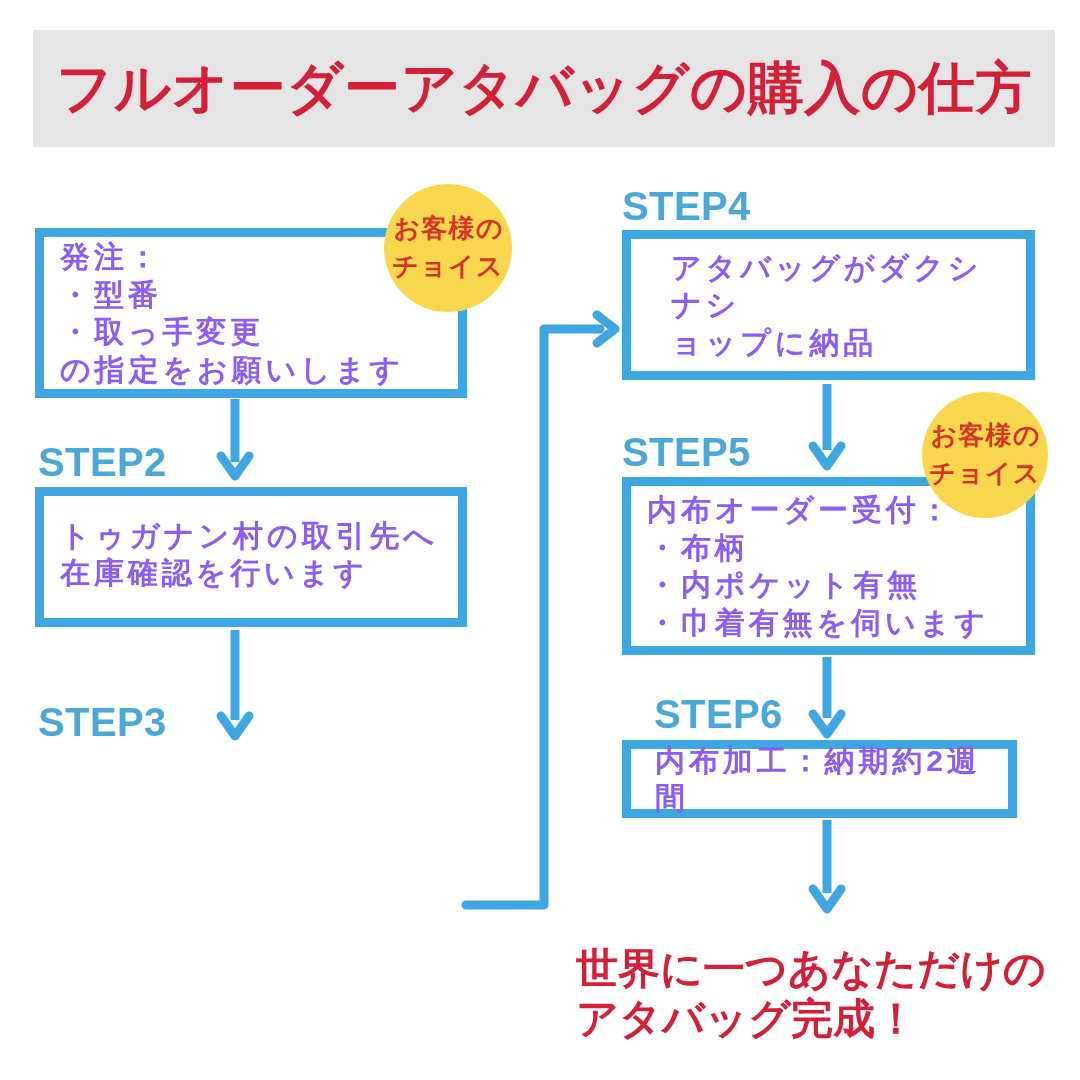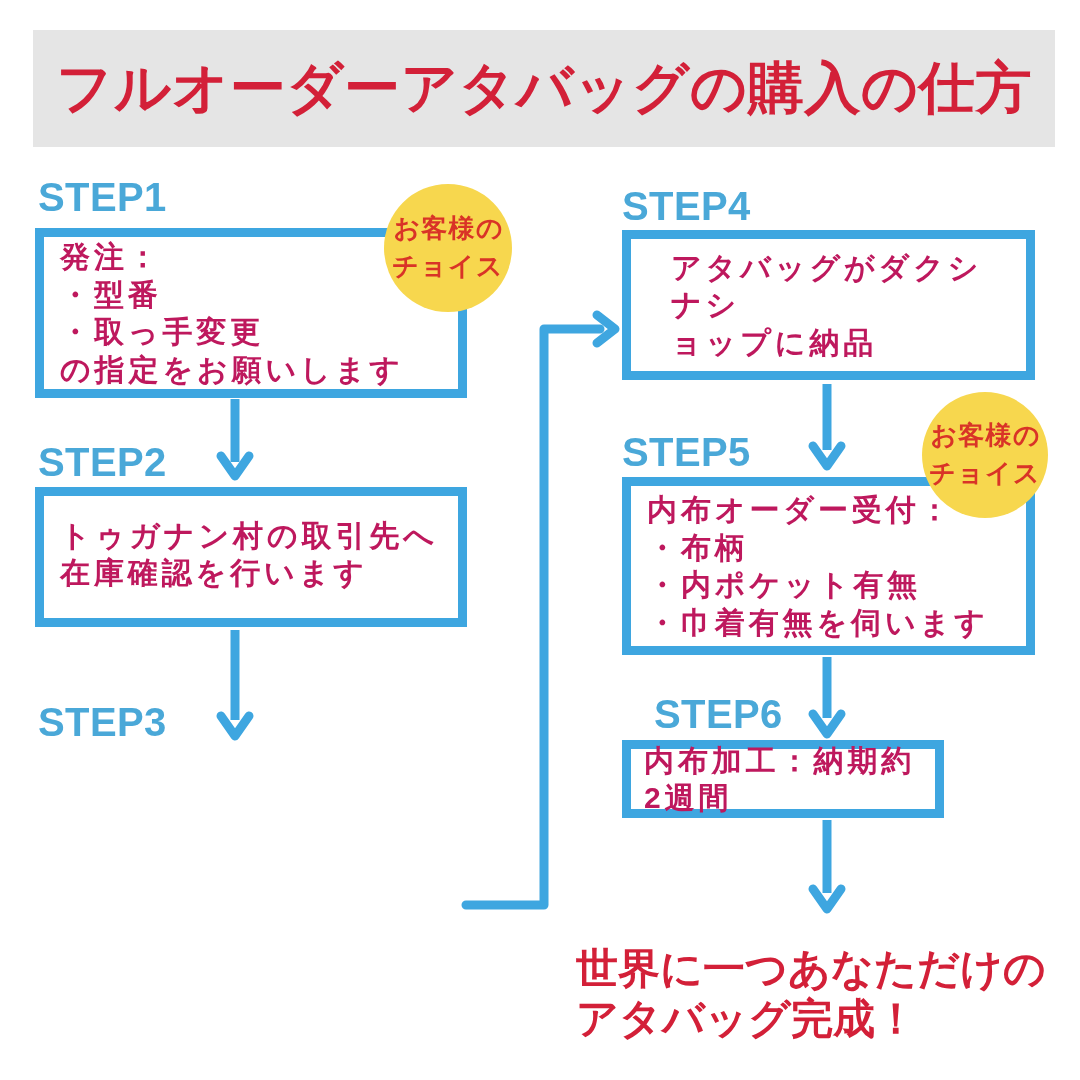--- a/index.html
+++ b/index.html
@@ -19,21 +19,21 @@
   .step-label{
     position:absolute;color:#4aa8d8;font-size:40px;line-height:1;letter-spacing:0.01em;
   }
   
   .box{
     position:absolute;box-sizing:border-box;border:9px solid #3ea6e0;background:#ffffff;
     display:flex;flex-direction:column;justify-content:center;
     padding:4px 14px 4px 16px;z-index:2;
   }
   .box .body{
-    color:#be185d;font-size:30px;line-height:1.25;letter-spacing:0.13em;
+    color:#8b5cf6;font-size:30px;line-height:1.25;letter-spacing:0.13em;
     white-space:pre-line;
   }
   
   .badge{
     position:absolute;border-radius:50%;background:#f7d74e;z-index:3;
     display:flex;align-items:center;justify-content:center;text-align:right;
   }
   .badge .badge-text{
     color:#d93327;font-size:26px;line-height:1.45;letter-spacing:0.05em;white-space:pre-line;
   }
@@ -69,21 +69,20 @@
     <path d="M827,384 L827,450"></path>
     <path class="chevron" d="M813,446 L827,466 L841,446"></path>
 
     <path d="M827,657 L827,718"></path>
     <path class="chevron" d="M813,714 L827,734 L841,714"></path>
 
     <path d="M827,820 L827,893"></path>
     <path class="chevron" d="M813,889 L827,909 L841,889"></path>
   </svg>
 
-  <div class="step-label" style="left:38px;top:177px;">STEP1</div>
   <div class="box" style="left:35px;top:228px;width:432px;height:170px;">
     <div class="body">発注：
 ・型番
 ・取っ手変更
 の指定をお願いします</div>
   </div>
 
   <div class="step-label" style="left:38px;top:442px;">STEP2</div>
   <div class="box" style="left:35px;top:487px;width:432px;height:140px;font-family:Liberation Mono, monospace;">
     <div class="body">トゥガナン村の取引先へ
@@ -100,21 +99,21 @@
 
   <div class="step-label" style="left:622px;top:432px;">STEP5</div>
   <div class="box" style="left:622px;top:477px;width:413px;height:178px;">
     <div class="body">内布オーダー受付：
 ・布柄
 ・内ポケット有無
 ・巾着有無を伺います</div>
   </div>
 
   <div class="step-label" style="left:645px;top:694px;margin-left:9px;">STEP6</div>
-  <div class="box" style="left:622px;top:740px;width:322px;height:78px;padding-left:13px;">
+  <div class="box" style="left:622px;top:740px;width:395px;height:78px;padding-left:24px;">
     <div class="body">内布加工：納期約2週間</div>
   </div>
 
   <div class="badge" style="left:384px;top:184px;width:128px;height:128px;">
     <div class="badge-text">お客様の
 チョイス</div>
   </div>
   <div class="badge" style="left:922px;top:392px;width:126px;height:126px;">
     <div class="badge-text">お客様の
 チョイス</div>

